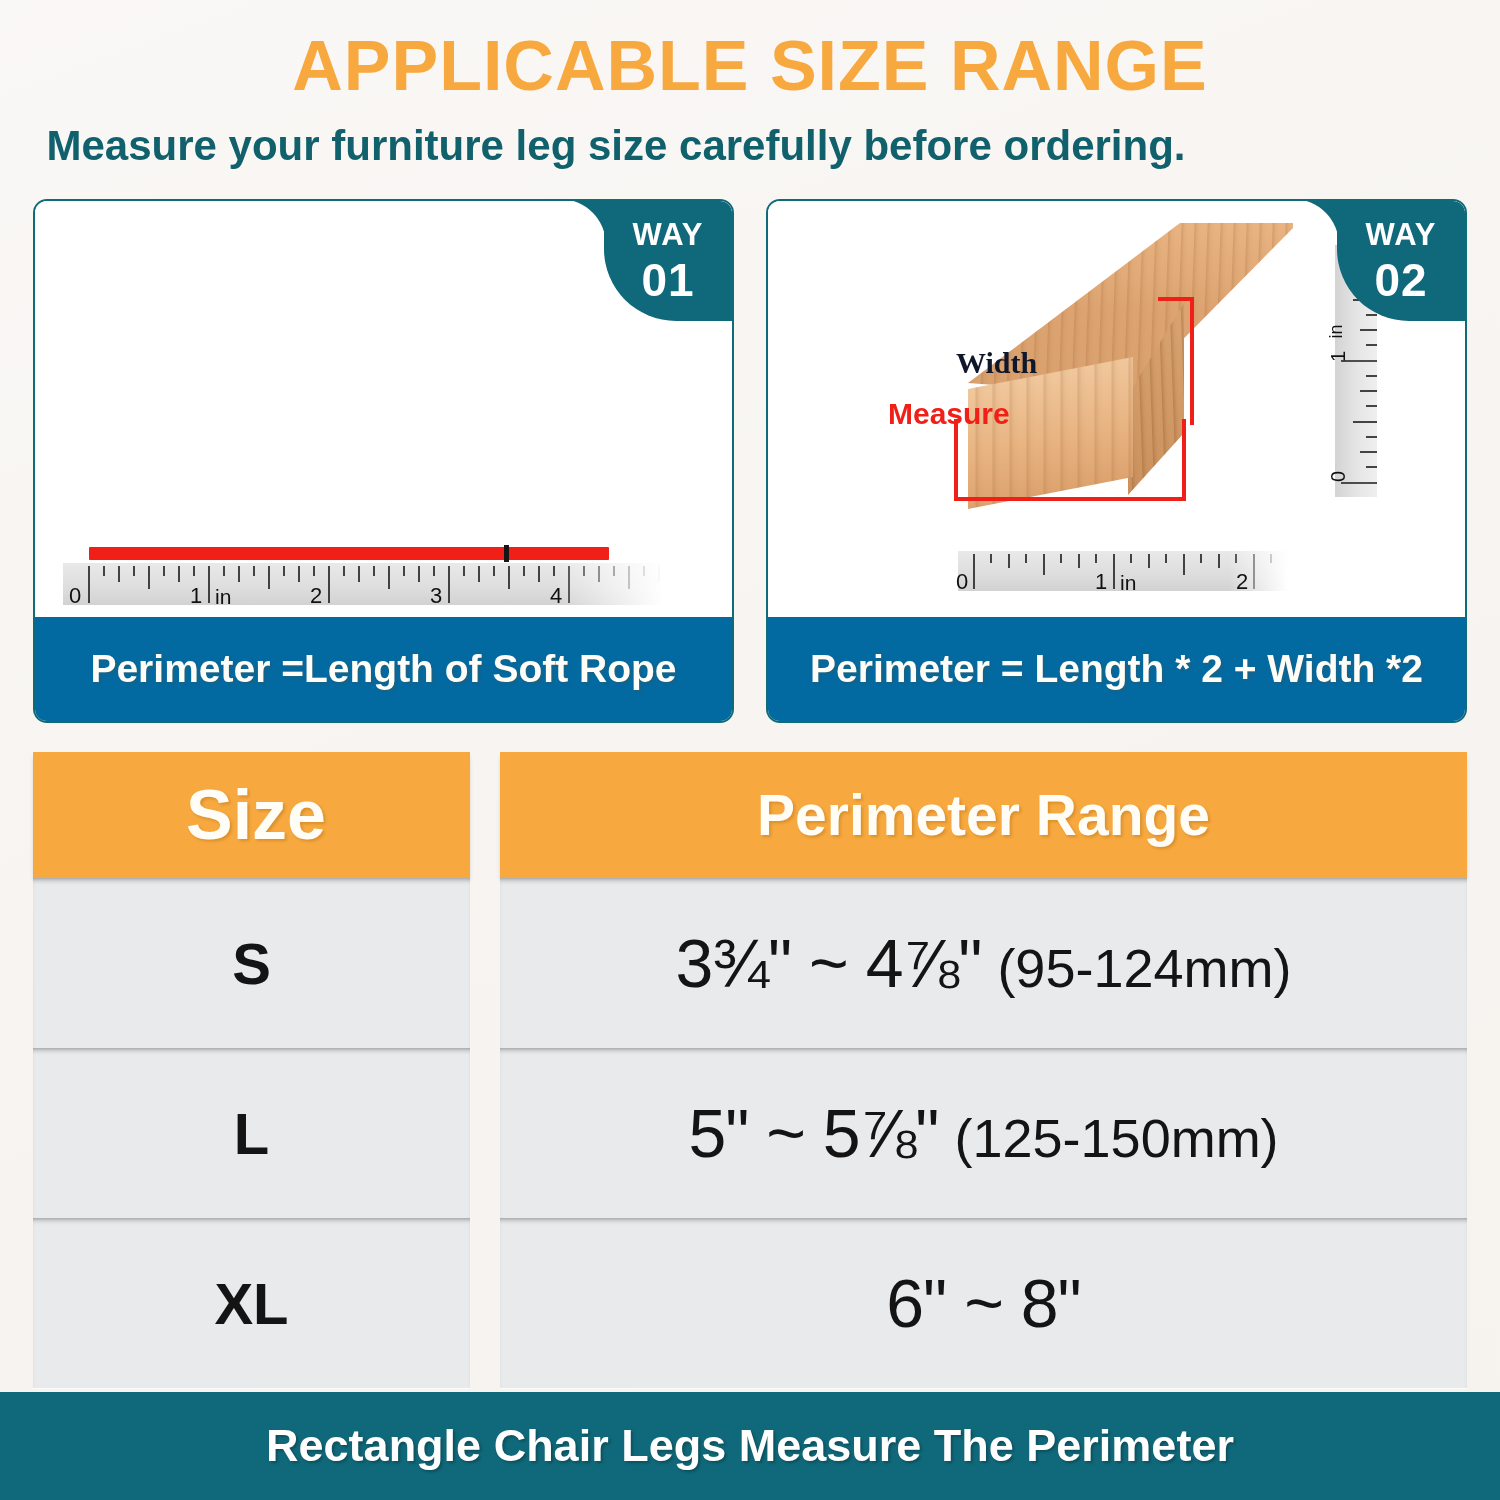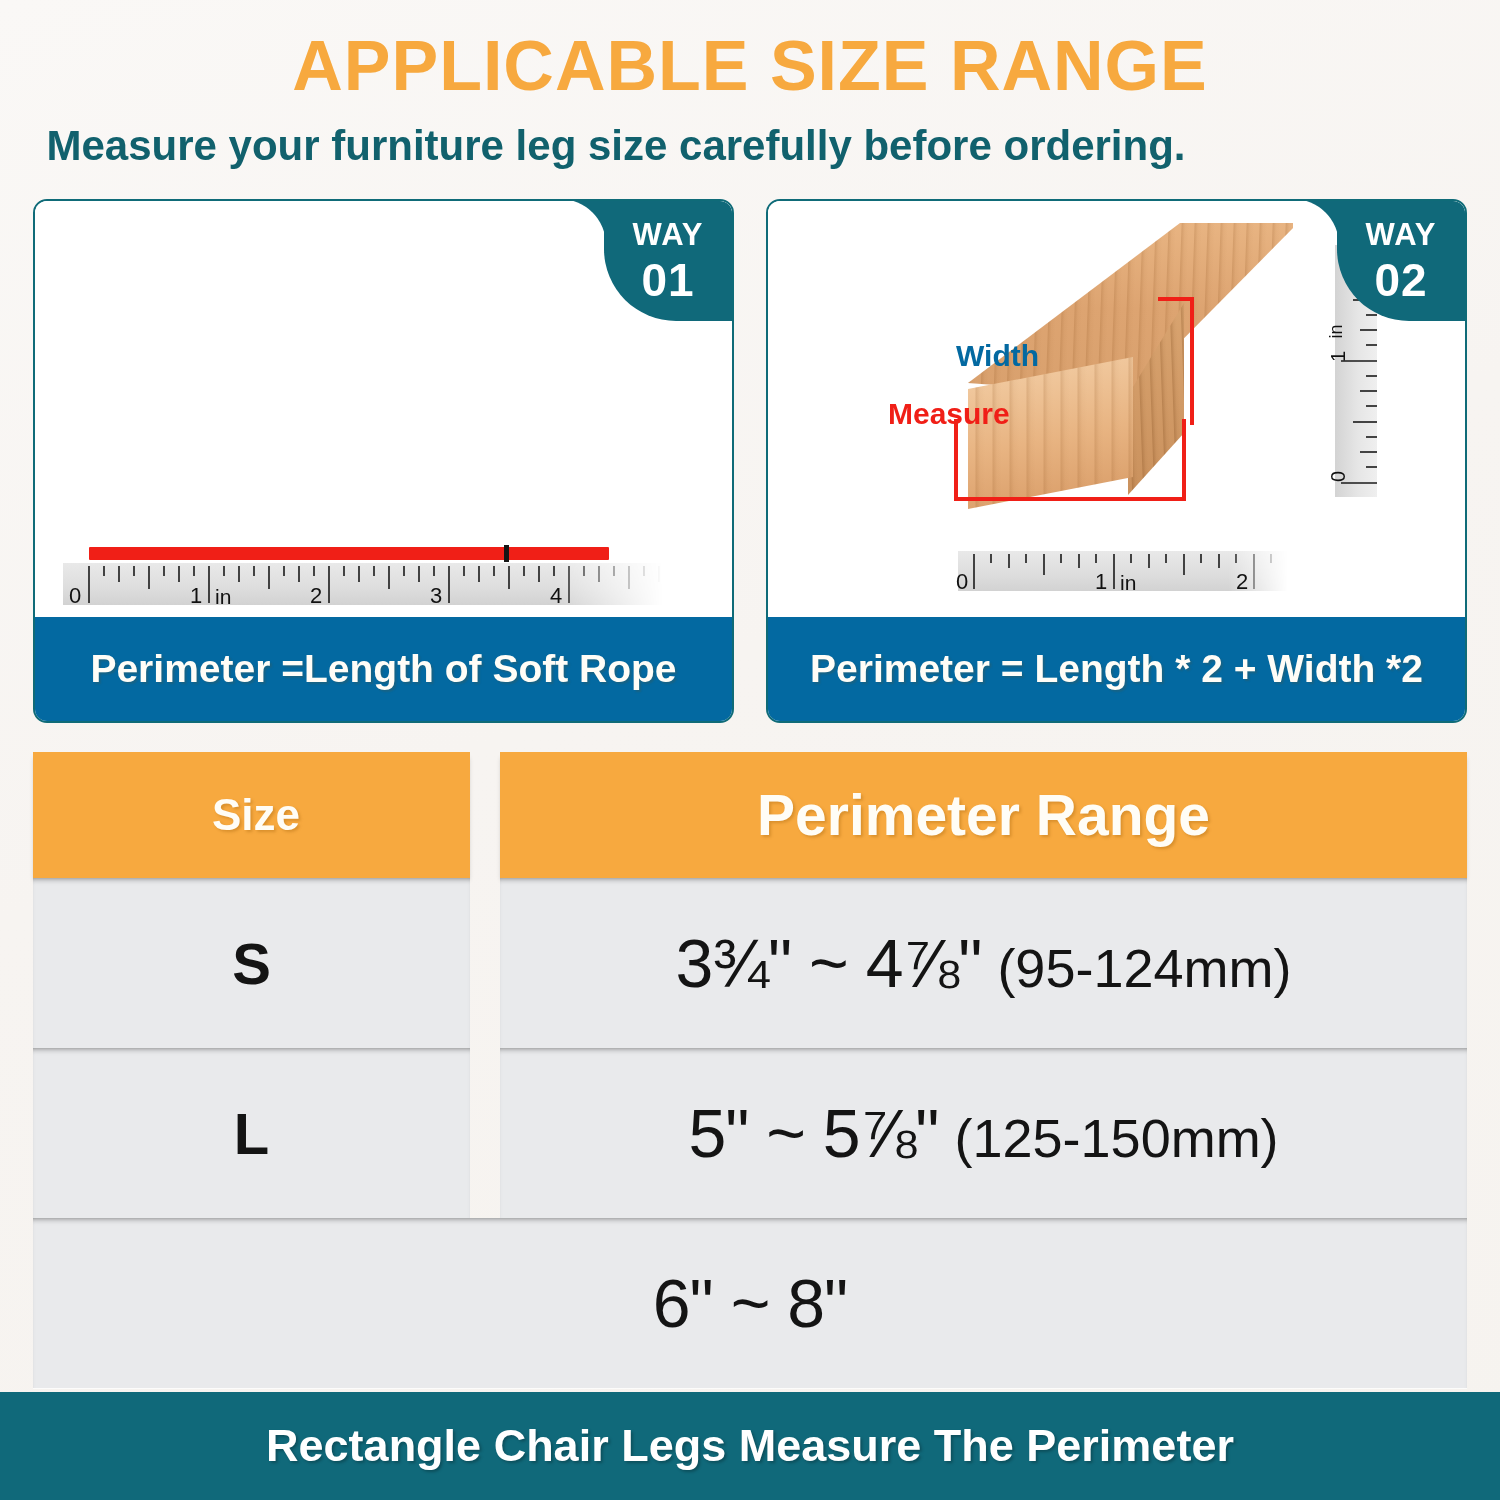--- a/index.html
+++ b/index.html
@@ -247,23 +247,23 @@
   }
   .w2-face {
     left: 0px; top: 150px; width: 165px; height: 120px;
     transform: skewY(-11deg);
   }
   .w2-side {
     left: 160px; top: 80px; width: 58px; height: 200px;
     clip-path: polygon(0 92px, 56px 0px, 56px 130px, 0 192px);
   }
   .w2-width-lbl {
-    position: absolute; left: 188px; top: 138px;
-    color: #0369a1; font-size: 30px; font-weight: bold; z-index: 9;
-    font-family: Liberation Sans, sans-serif;
+    position: absolute; left: 188px; top: 145px;
+    color: #0f172a; font-size: 30px; font-weight: bold; z-index: 9;
+    font-family: Liberation Serif, serif;
   }
   .w2-length-lbl {
     position: absolute; left: 120px; top: 196px;
     color: #f01f17; font-size: 30px; font-weight: bold; z-index: 9;
     font-family: "Liberation Sans", sans-serif;
   }
   .w2-red-h {
     position: absolute; left: 186px; top: 218px; width: 232px; height: 82px;
     border-left: 4px solid #f01f17;
     border-bottom: 4px solid #f01f17;
@@ -324,21 +324,21 @@
     display: flex;
     align-items: center;
     justify-content: center;
     background: #e9eaec;
     box-shadow: inset 0 5px 6px -5px rgba(0,0,0,.55),
                 0 1px 0 rgba(255,255,255,.7);
   }
   .col-size { width: 437px; }
   .col-range { flex: 1; }
 
-  .thead .col-size { font-size: 44px; padding-left: 9px; }
+  .thead .col-size { font-size: 70px; padding-left: 9px; }
   .thead .col-range { font-size: 57px; }
 
   .size-val {
     font-size: 58px;
     font-weight: bold;
     color: #141414;
     font-family: "Liberation Sans", sans-serif;
   }
   .range-val {
     font-size: 62px;
@@ -566,20 +566,23 @@
       </div>
       <div class="cell col-range">
         <span class="range-val">
           <span class="range-primary">5" ~ 5⅞"</span>
           <span class="range-mm">(125-150mm)</span>
         </span>
       </div>
     </div>
 
     <div class="trow tbody">
+      <div class="cell col-size">
+        <span class="size-val">XL</span>
+      </div>
       <div class="cell col-range">
         <span class="range-val">
           <span class="range-primary">6" ~ 8"</span>
         </span>
       </div>
     </div>
   </div>
 
   <div class="footer">
     <span class="footer-text">Rectangle Chair Legs Measure The Perimeter</span>

